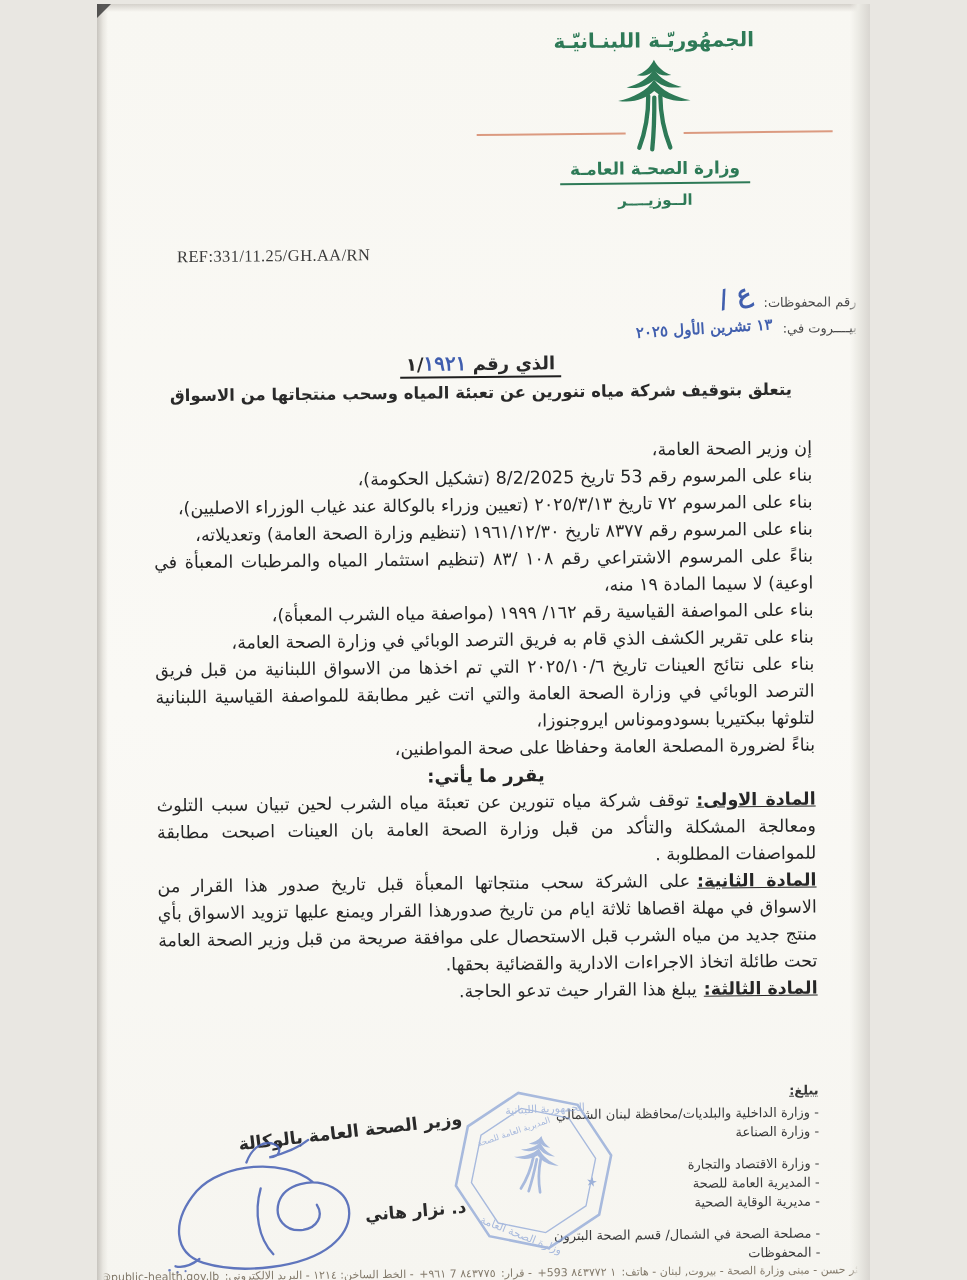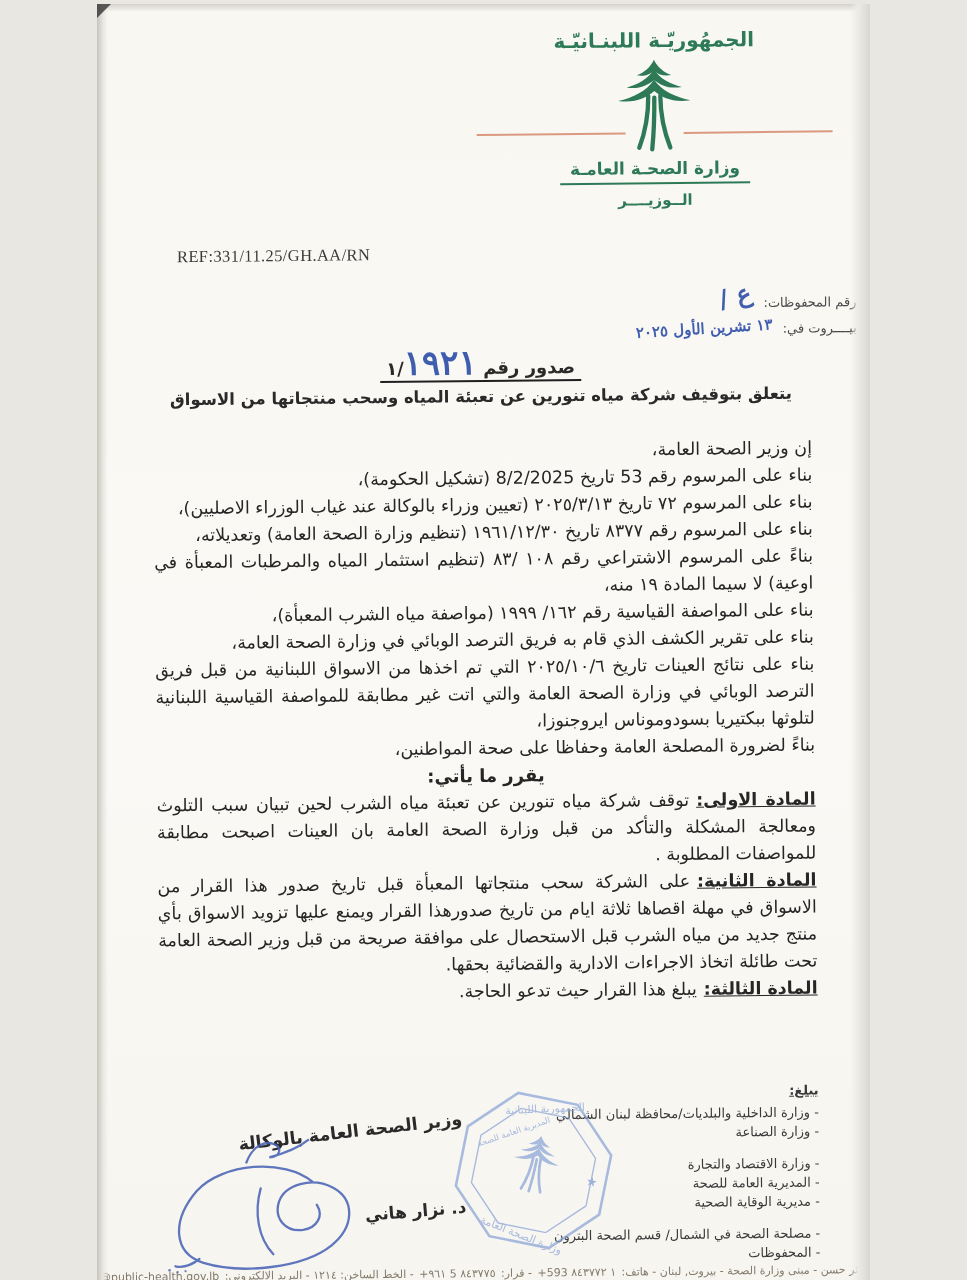--- a/index.html
+++ b/index.html
@@ -43,21 +43,21 @@
   .hand-blue { color:#415fae; }
   .arch-num-hand { font-size:25px; font-weight:bold; transform:rotate(-14deg) translateY(-7px);
     display:inline-block; font-family:"DejaVu Serif", serif; }
   .date-hand { font-size:15px; font-weight:bold; transform:rotate(-3deg); display:inline-block;
     font-family:"DejaVu Serif", serif; letter-spacing:1px; }
 
   
   .decree { position:absolute; top:349px; left:0; right:0; text-align:center; }
   .decree-line1-inner { display:inline-block; border-bottom:2px solid #1f1f1f; padding:0 6px 2px;
     font-size:18px; font-weight:bold; }
-  .decree-num-hand { color:#3f5dae; font-size:34px; font-weight:600; font-family:"DejaVu Serif", serif;
+  .decree-num-hand { color:#3f5dae; font-size:20px; font-weight:600; font-family:"DejaVu Serif", serif;
     line-height:18px; }
   .decree-subject { margin-top:5px; font-size:16.5px; font-weight:bold; }
 
   
   .body { position:absolute; top:434px; right:56px; left:58px; text-align:justify;
     font-size:17.5px; line-height:27px; color:#262626; }
   .body p { margin:0; }
   .decision-heading { margin-top:22px; text-align:center; font-weight:bold; font-size:18px; }
   .article { margin-top:22px; }
   .article-title { font-weight:bold; text-decoration:underline; margin-left:7px; }
@@ -126,21 +126,21 @@
         <span class="hand-blue arch-num-hand">ع /</span>
       </div>
       <div class="arch-row">
         <span>بيــــروت في:</span>
         <span class="hand-blue date-hand">١٣ تشرين الأول ٢٠٢٥</span>
       </div>
     </div>
 
     <div class="decree">
       <div>
-        <span class="decree-line1-inner"><span>صدور رقم</span> <span>١/</span><span class="decree-num-hand">١٩٢١</span></span>
+        <span class="decree-line1-inner"><span>الذي رقم</span> <span>١/</span><span class="decree-num-hand">١٩٢١</span></span>
       </div>
       <div class="decree-subject">يتعلق بتوقيف شركة مياه تنورين عن تعبئة المياه وسحب منتجاتها من الاسواق</div>
     </div>
 
     <div class="body">
       <p>إن وزير الصحة العامة،</p>
       <p>بناء على المرسوم رقم 53 تاريخ 8/2/2025 (تشكيل الحكومة)،</p>
       <p>بناء على المرسوم ٧٢ تاريخ ٢٠٢٥/٣/١٣ (تعيين وزراء بالوكالة عند غياب الوزراء الاصليين)،</p>
       <p>بناء على المرسوم رقم ٨٣٧٧ تاريخ ١٩٦١/١٢/٣٠ (تنظيم وزارة الصحة العامة) وتعديلاته،</p>
       <p>بناءً على المرسوم الاشتراعي رقم ١٠٨ /٨٣ (تنظيم استثمار المياه والمرطبات المعبأة في اوعية) لا سيما المادة ١٩ منه،</p>
@@ -210,19 +210,19 @@
           <path d="M60 48 C60 70 59 90 57 108"></path>
           <path d="M67 46 C67 66 71 88 78 106"></path>
         </g>
       </g>
     </svg>
 
     <div class="footer">
       <span>بئر حسن - مبنى وزارة الصحة - بيروت, لبنان - هاتف:</span>
       <span dir="ltr">+593 ١ ٨٤٣٧٧٢</span>
       <span>- قرار:</span>
-      <span dir="ltr">+٩٦١ 5 ٨٤٣٧٧٥</span>
+      <span dir="ltr">+٩٦١ 7 ٨٤٣٧٧٥</span>
       <span>- الخط الساخن: ١٢١٤ - البريد الالكتروني:</span>
       <span dir="ltr">ministeroffice@public-health.gov.lb</span>
     </div>
 
   </div>
 </div>
 
 </body></html>

